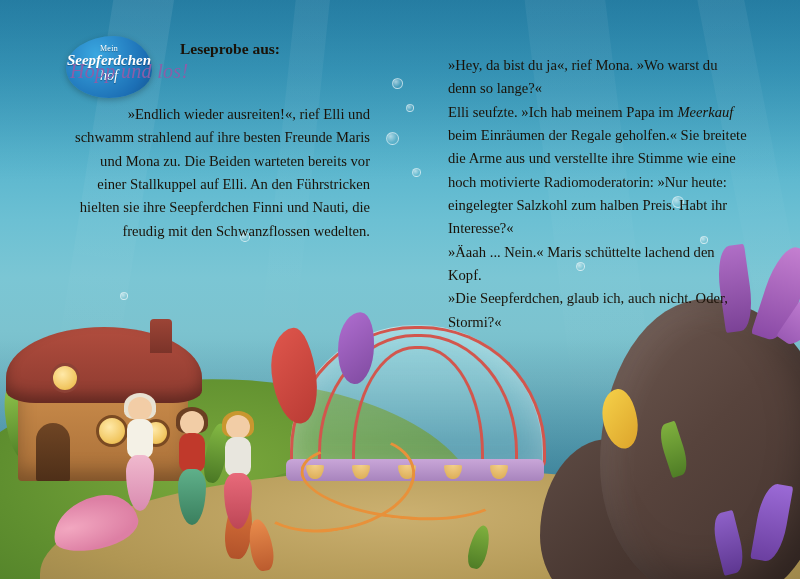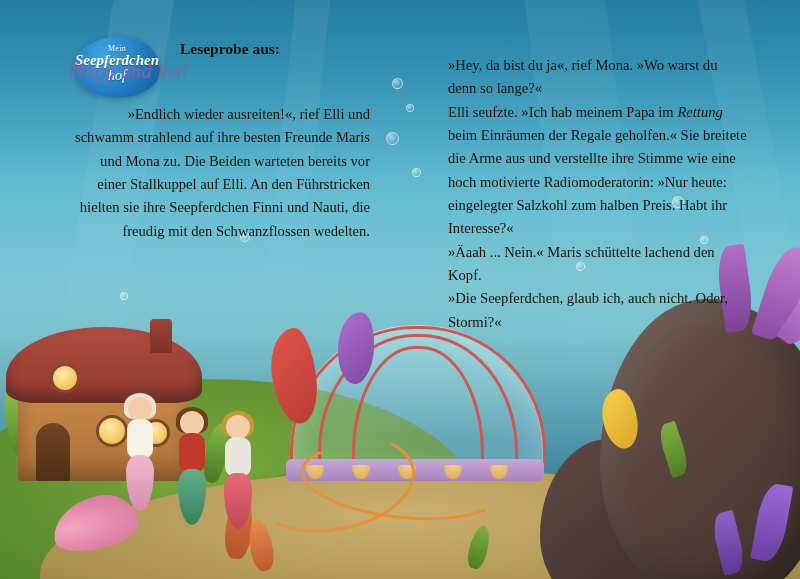--- a/index.html
+++ b/index.html
@@ -250,21 +250,21 @@
   .rope {
     position: absolute;
     border: 3px solid #e8913a;
     border-radius: 50%;
     background: transparent;
   }
 
   
   .logo {
     position: absolute;
-    left: 74px; top: 36px;
+    left: 66px; top: 36px;
     width: 86px; height: 62px;
   }
   .logo .blob {
     position: absolute; inset: 0;
     background: radial-gradient(circle at 35% 30%, #3aa7e0, #1c6fb5 70%, #14538c);
     border-radius: 56% 44% 50% 50% / 52% 56% 44% 48%;
     box-shadow: 0 2px 6px rgba(0,0,0,0.25);
   }
   .logo .txt {
     position: absolute; inset: 0;
@@ -428,18 +428,18 @@
   <div class="col col-left">
     <div class="head-stack">
       <div class="head-line b title-indent">Leseprobe aus:</div>
       <div class="head-title">Hopp und los!</div>
     </div>
     <p class="body-p">»Endlich wieder ausreiten!«, rief Elli und schwamm strahlend auf ihre besten Freunde Maris und Mona zu. Die Beiden warteten bereits vor einer Stallkuppel auf Elli. An den Führstricken hielten sie ihre Seepferdchen Finni und Nauti, die freudig mit den Schwanzflossen wedelten.</p>
   </div>
 
   <div class="col col-right">
     <p class="body-p first">»Hey, da bist du ja«, rief Mona. »Wo warst du denn so lange?«</p>
-    <p class="body-p"><span>Elli seufzte. »Ich hab meinem Papa im <span class="it">Rettung</span> beim Einräumen der Regale geholfen.« Sie breitete die Arme aus und verstellte ihre Stimme wie eine hoch motivierte Radiomoderatorin: »Nur heute: eingelegter Salzkohl zum halben Preis. Habt ihr Interesse?«</span></p>
+    <p class="body-p"><span>Elli seufzte. »Ich hab meinem Papa im <span class="it">Meerkauf</span> beim Einräumen der Regale geholfen.« Sie breitete die Arme aus und verstellte ihre Stimme wie eine hoch motivierte Radiomoderatorin: »Nur heute: eingelegter Salzkohl zum halben Preis. Habt ihr Interesse?«</span></p>
     <p class="body-p">»Äaah ... Nein.« Maris schüttelte lachend den Kopf.</p>
     <p class="body-p">»Die Seepferdchen, glaub ich, auch nicht. Oder, Stormi?«</p>
   </div>
 
 </div>
 
 </body></html>

